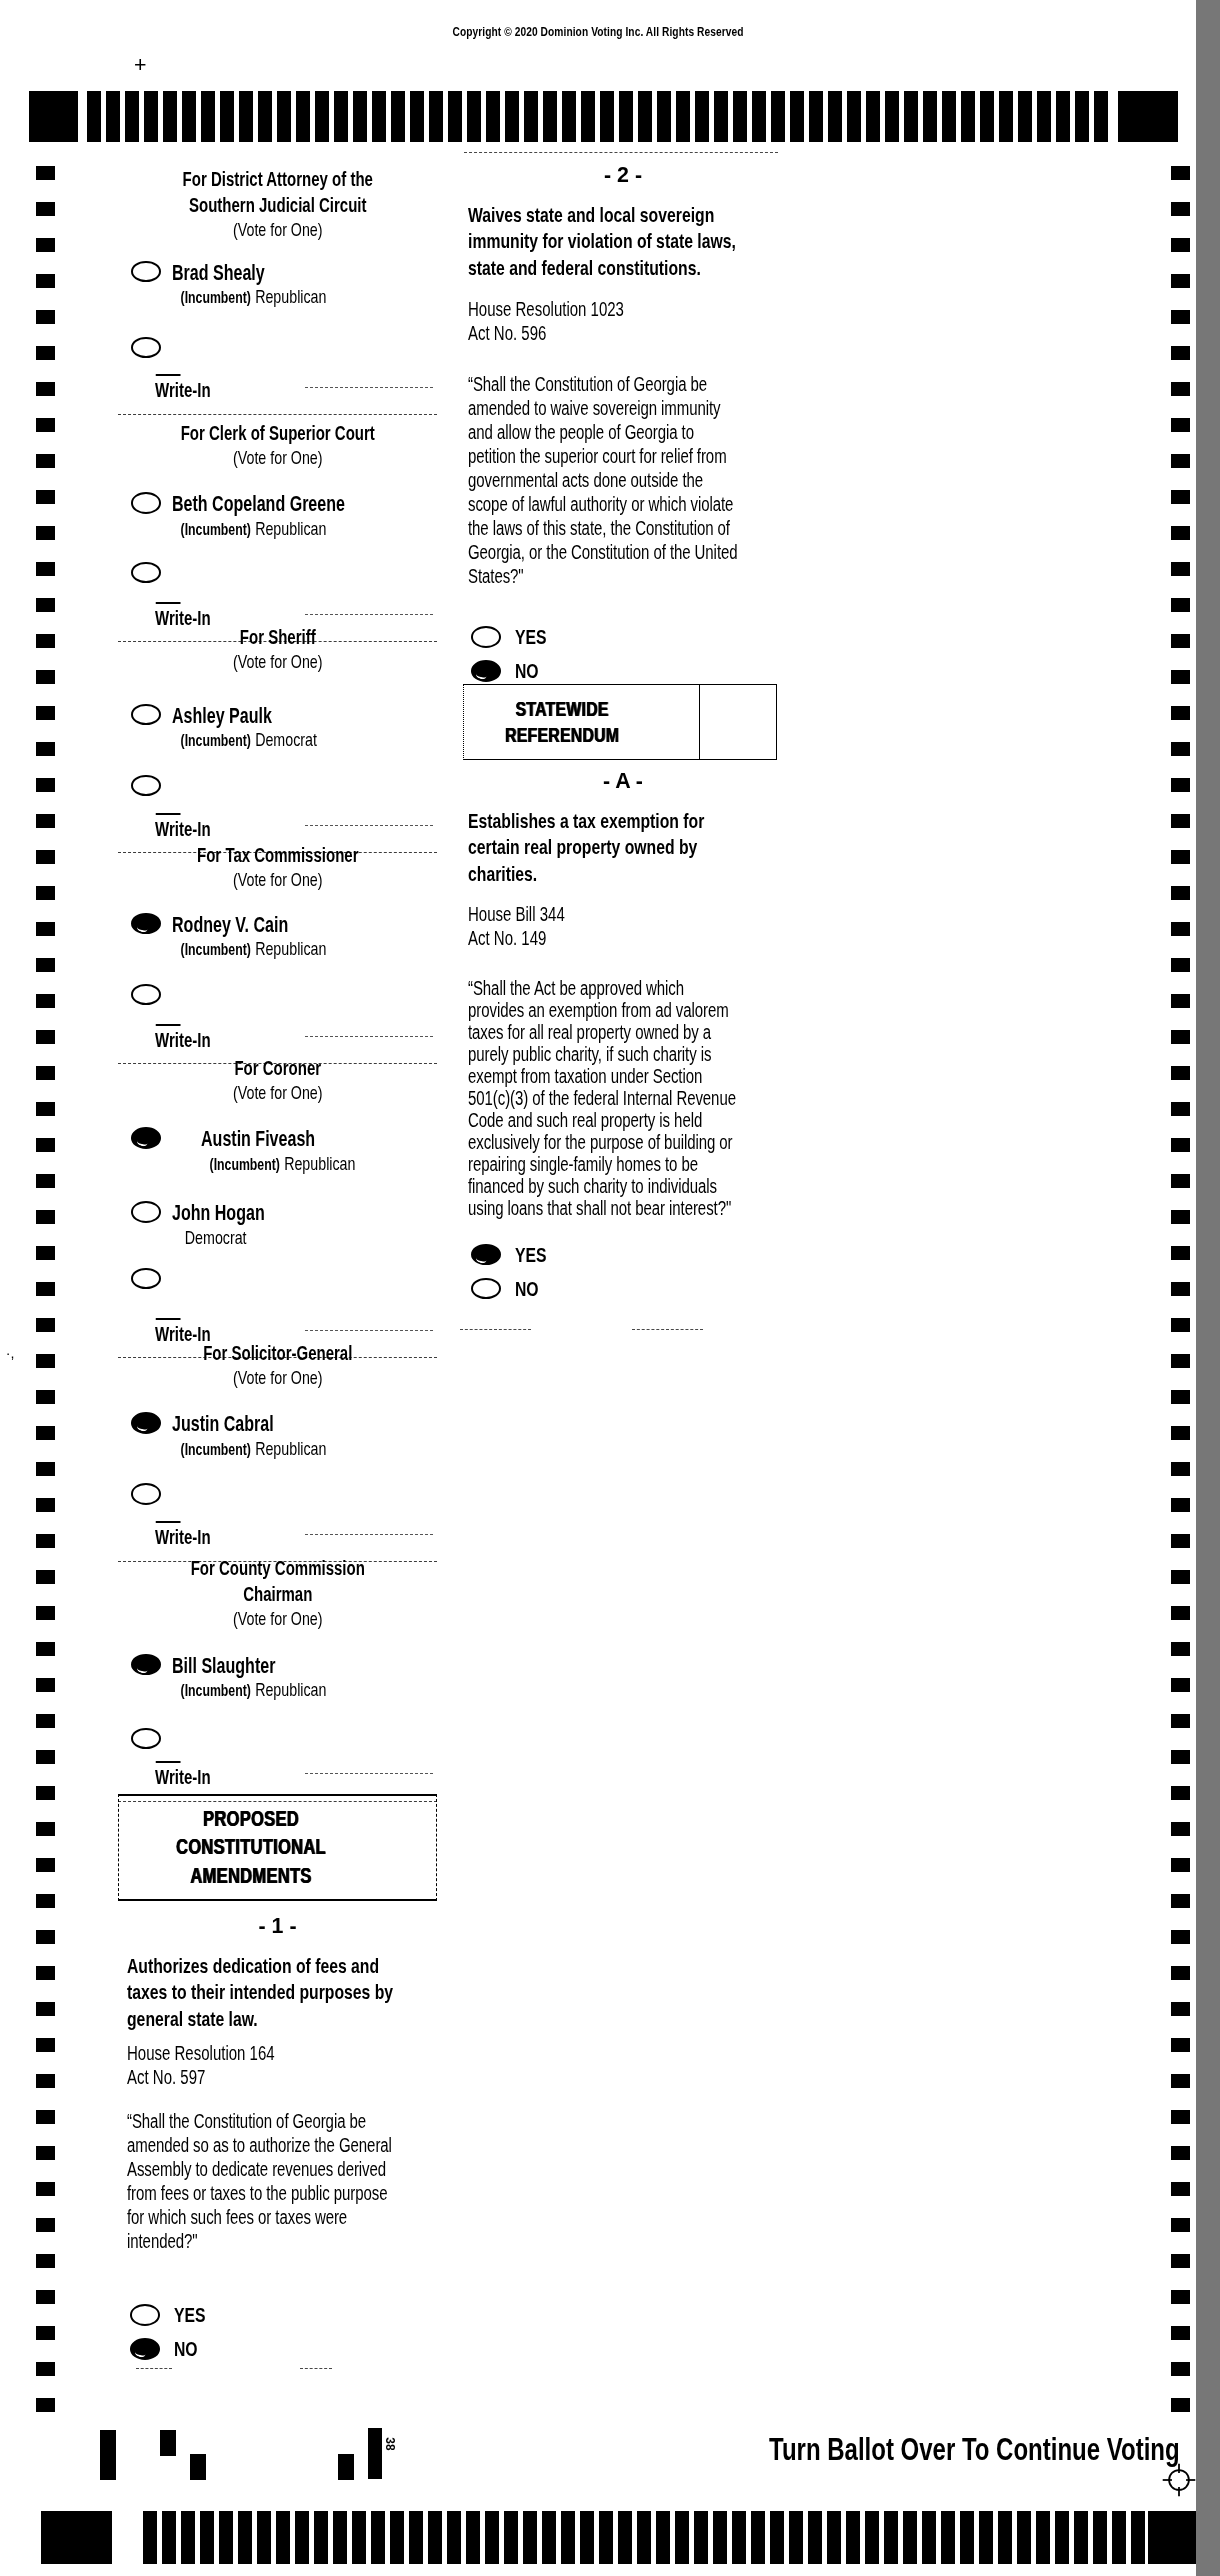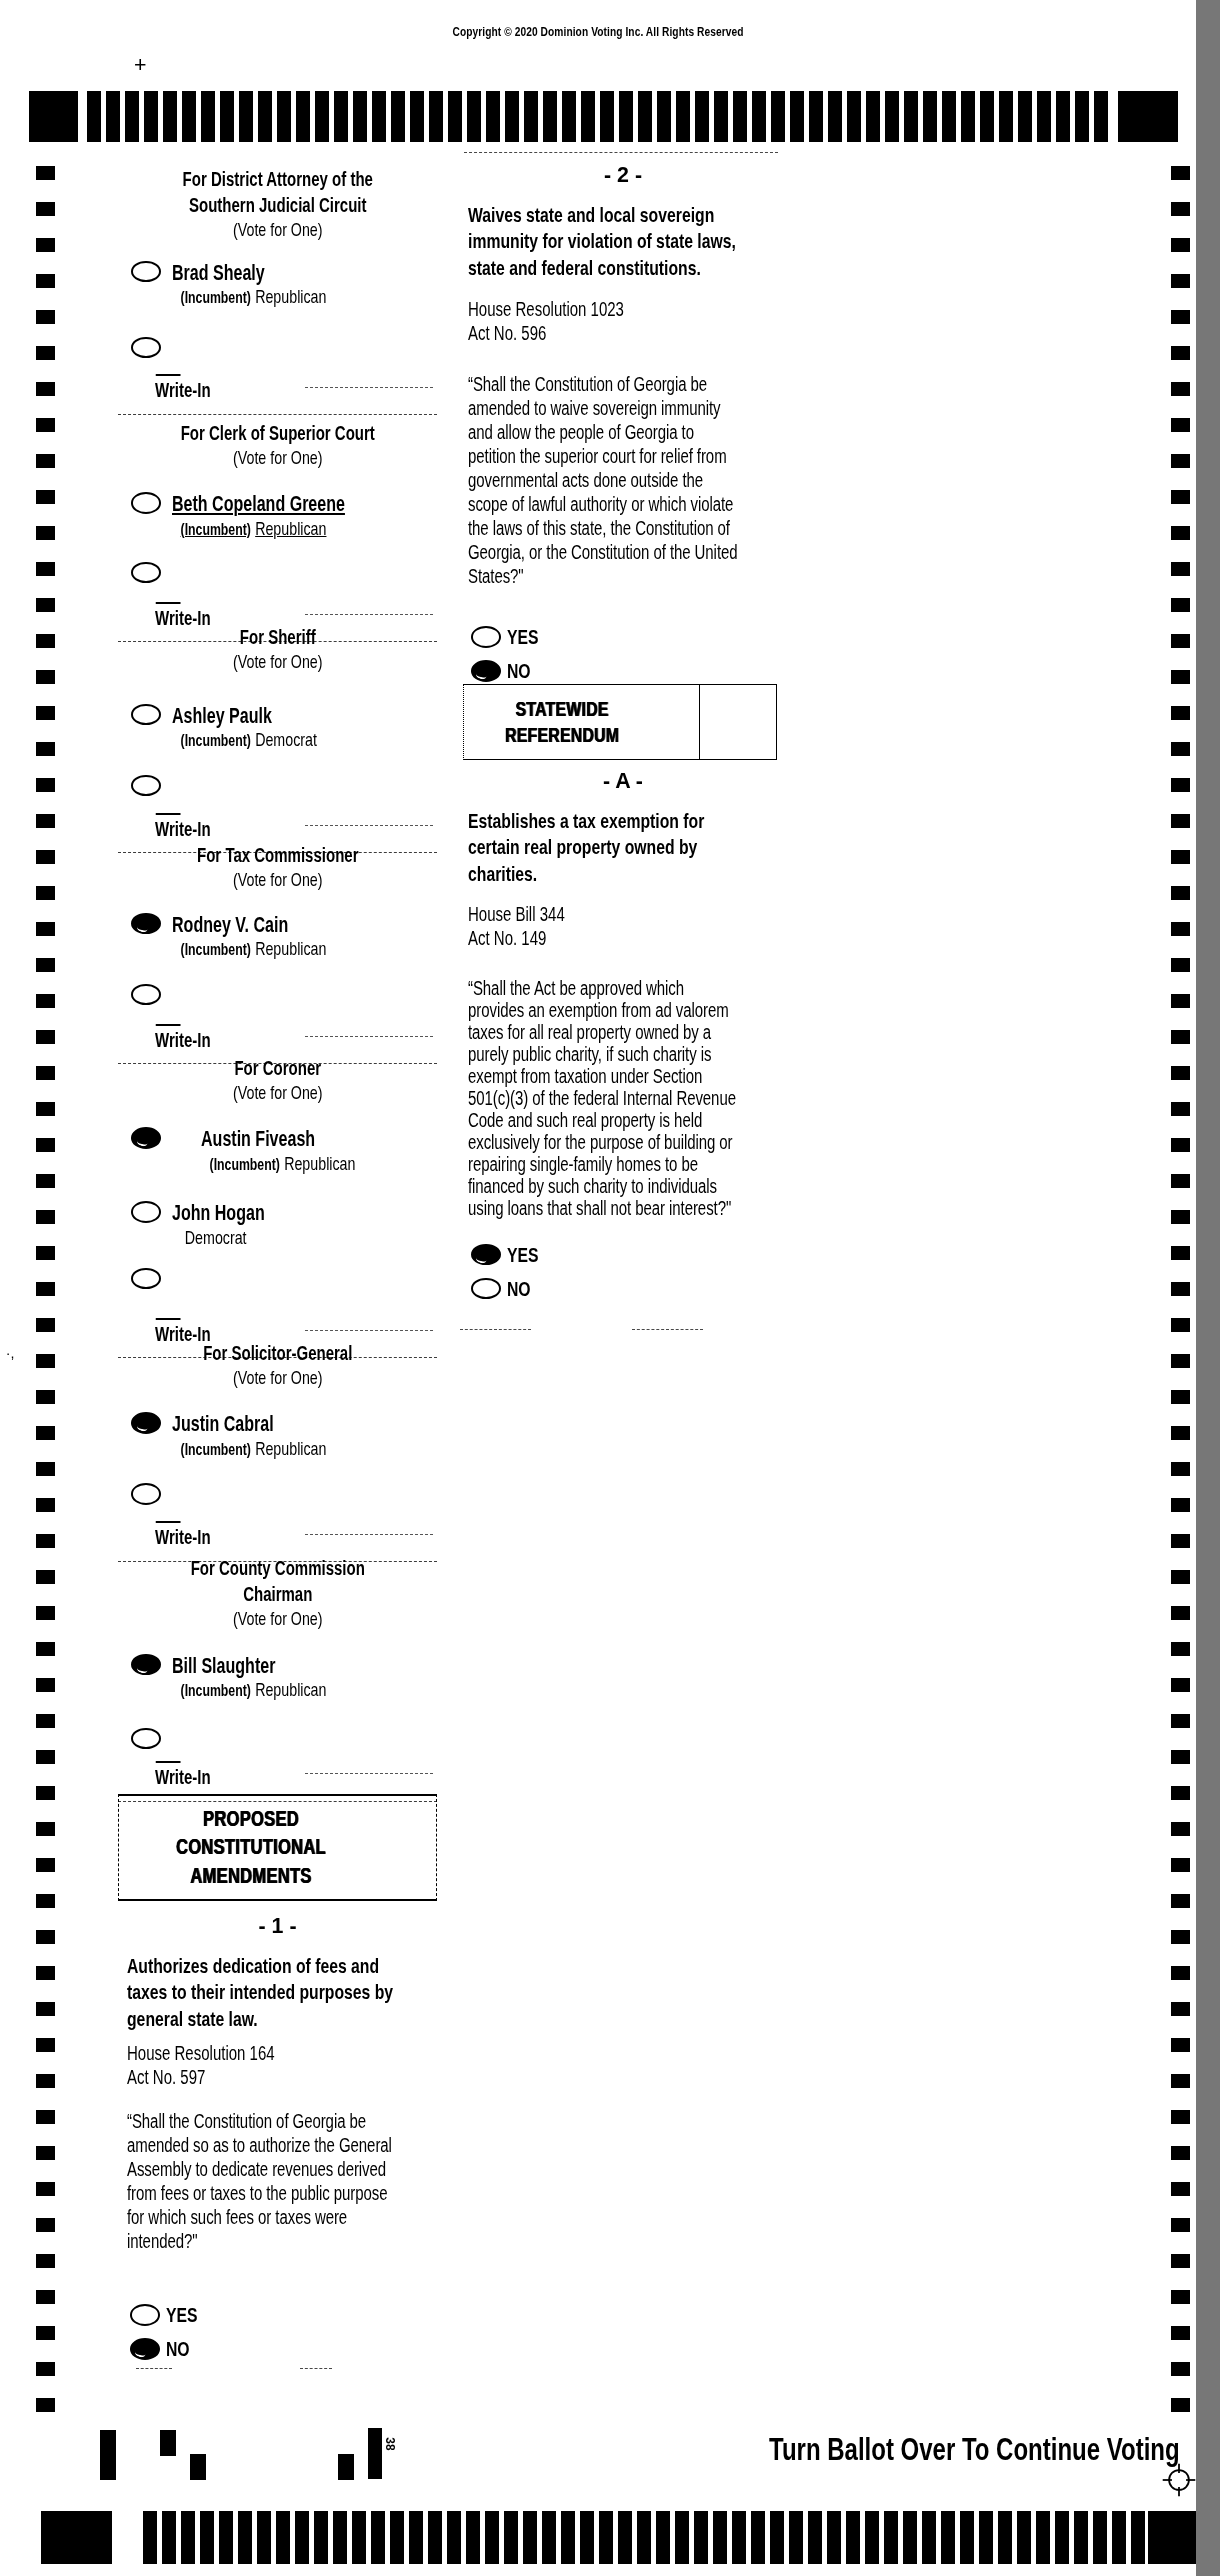--- a/index.html
+++ b/index.html
@@ -36,21 +36,21 @@
   .write-in-row { position:relative; text-align:left; padding:2.9px 0 11.4px 37px; border-bottom:1.4px dashed #3c3c3c; }
   .wi-label { font-weight:bold; font-size:20px; line-height:23px; position:relative; }
   .wi-label::before { content:""; position:absolute; top:-5px; left:1.4px; width:33px; border-top:2.1px solid #000; }
   .write-in-row::after { content:""; position:absolute; right:4.3px; top:10px; width:128px; border-top:1.4px dashed #555; }
   .measure { position:absolute; text-align:left; }
   .summary { font-weight:bold; font-size:21px; line-height:26.4px; white-space:pre-line; }
   .refs { font-size:20px; line-height:24px; }
   .question { font-size:20px; line-height:24px; letter-spacing:-0.1px; white-space:pre-line; }
   .question.tight { line-height:22px; }
   .num { position:absolute; font-weight:bold; font-size:21.4px; line-height:24px; text-align:center; }
-  .yn-row { display:flex; gap:6px; align-items:center; padding-left:2.9px; }
+  .yn-row { display:flex; gap:14px; align-items:center; padding-left:2.9px; }
   .yn { font-weight:bold; font-size:21px; }
   .proposed-box { position:absolute; left:118px; top:1794px; width:319px; height:107px;
     border-top:2.1px solid #000; border-bottom:2.1px solid #000; border-left:1.4px dashed #000; border-right:1.4px dashed #000;
     display:flex; align-items:center; justify-content:center; text-align:center; }
   .box-title { font-weight:bold; font-size:22px; line-height:28.6px; letter-spacing:0.4px;
     text-shadow:1.1px 0.4px 0 rgba(0,0,0,.65), -0.7px -0.4px 0 rgba(0,0,0,.45), 0 0 0.7px #000; }
   .statewide-box { position:absolute; left:463px; top:684px; width:314px; height:76px;
     border:1.4px solid #000; border-left:0.7px dotted #000; display:flex; }
   .statewide-left { width:236px; border-right:1.4px solid #000; display:flex; align-items:center; justify-content:center; text-align:center; }
   .statewide-right { flex:1; }
@@ -90,21 +90,21 @@
       <span class="bubble"></span>
     </div>
     <div class="write-in-row" style="margin-top:18.6px;">
       <span class="wi-label cx">Write-In</span>
     </div>
   </section>
 
   <section class="contest" style="top:420px;">
     <div class="c-title cx-c">For Clerk of Superior Court</div>
     <div class="vote-for cx-c">(Vote for One)</div>
-    <div class="cand-row" style="margin-top:23.6px;text-decoration:underline;">
+    <div class="cand-row" style="margin-top:23.6px;">
       <span class="bubble"></span>
       <div class="cand-txt cx">
         <div class="cand-name">Beth Copeland Greene</div>
         <div class="cand-sub"><span class="inc">(Incumbent)</span><span class="party">Republican</span></div>
       </div>
     </div>
     <div class="empty-row" style="margin-top:21.4px;">
       <span class="bubble"></span>
     </div>
     <div class="write-in-row" style="margin-top:21px;">

